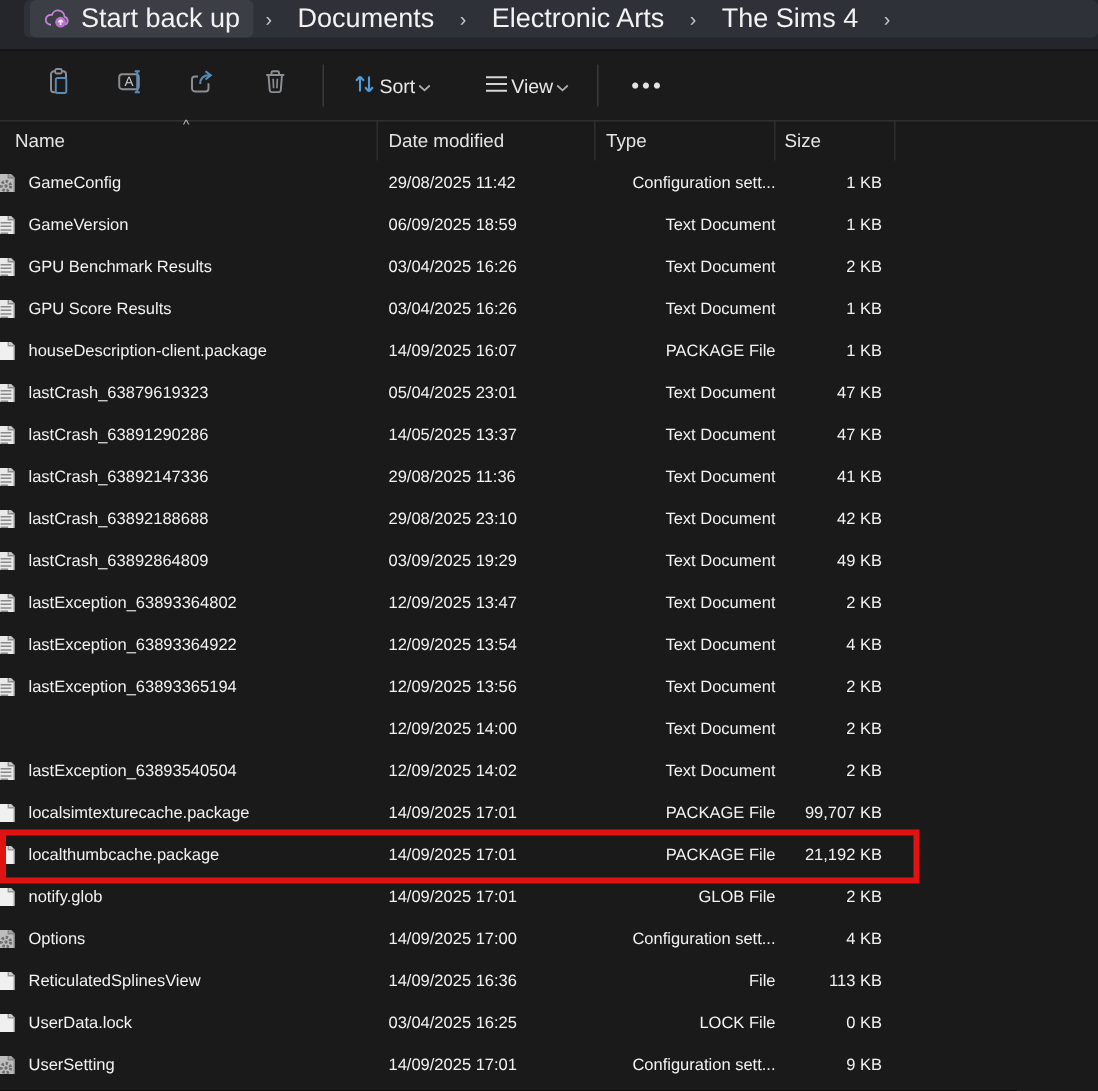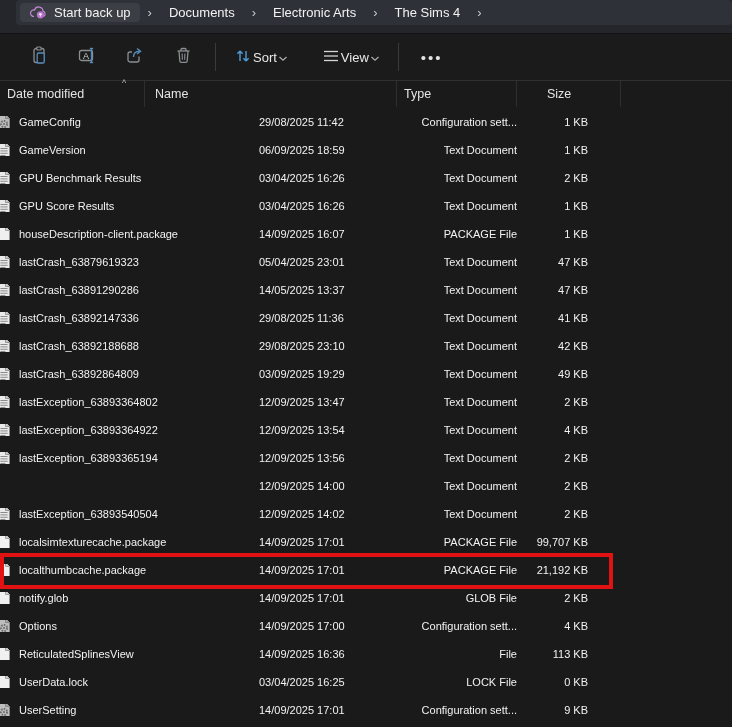--- a/index.html
+++ b/index.html
@@ -9,21 +9,21 @@
     color:#f0f0f0;-webkit-font-smoothing:antialiased;user-select:none;
   }
   
   .titlebar{position:absolute;top:0;left:0;width:100%;height:33px;background:#24262b;}
   .addressfield{
     position:absolute;left:16px;top:0;right:0;height:25px;
     background:#2e3138;border-radius:4px 4px 4px 4px;
     display:flex;align-items:center;padding-left:4px;box-sizing:border-box;
   }
   .crumb{display:flex;align-items:center;gap:7px;padding:2px 9px;border-radius:4px;
-         font-size:13px;color:#f2f2f2;white-space:nowrap;cursor:default;text-align:center;}
+         font-size:18px;color:#f2f2f2;white-space:nowrap;cursor:default;text-align:center;}
   .crumb.chip{background:#3b3e44;}
   .crumb-chevron{color:#c9c9c9;font-size:13px;padding:0 8px;line-height:1;}
   
   .toolbar{
     position:absolute;top:33px;left:0;width:100%;height:48px;background:#1b1b1b;
     border-top:1px solid #121212;border-bottom:1px solid #303030;
     display:flex;align-items:center;box-sizing:border-box;
   }
   .tbtn{display:flex;align-items:center;justify-content:center;height:34px;
         border-radius:4px;cursor:default;}
@@ -32,21 +32,21 @@
   .tb-sep{width:1px;height:28px;background:#3a3a3a;margin:0 8px;}
   .more-dots{font-size:15px;letter-spacing:2px;color:#e3e3e3;padding:0 14px;}
   
   .headerrow{position:absolute;top:81px;left:0;width:100%;height:26px;display:flex;
              font-size:12.5px;color:#e4e4e4;}
   .hcol{display:flex;align-items:center;padding-left:10px;box-sizing:border-box;
         border-right:1px solid #2e2e2e;height:100%;cursor:default;}
   .hcol.c-name{width:252px;}
   .hcol.c-date{width:145px;padding-left:7px;}
   .hcol.c-type{width:120px;padding-left:7px;}
-  .hcol.c-size{width:80px;padding-left:6px;margin-left:24px;}
+  .hcol.c-size{width:80px;padding-left:6px;}
   .hcol.c-rest{flex:1;border-right:none;}
   .sort-caret{position:absolute;left:122px;top:-3px;font-size:9px;color:#bdbdbd;}
   
   .filelist{position:absolute;top:108px;left:0;width:100%;}
   .frow{display:flex;align-items:center;height:28px;font-size:11px;color:#f2f2f2;}
   .cell{white-space:nowrap;overflow:hidden;box-sizing:border-box;}
   .cell.name{width:252px;position:relative;padding-left:19px;}
   .cell.date{width:145px;padding-left:7px;}
   .cell.type{width:120px;padding-left:7px;text-align:right;}
   .cell.size{width:80px;text-align:right;padding-right:9px;}
@@ -173,25 +173,25 @@
 
     <div class="tb-sep"></div>
 
     <div class="tbtn">
       <span class="more-dots">•••</span>
     </div>
   </div>
 
   <div class="headerrow">
     <span class="sort-caret">^</span>
+    <div class="hcol c-name">
+        <span>Name</span>
+      </div>
     <div class="hcol c-date">
         <span>Date modified</span>
-      </div>
-    <div class="hcol c-name">
-        <span>Name</span>
       </div>
     <div class="hcol c-type">
         <span>Type</span>
       </div>
     <div class="hcol c-size">
         <span>Size</span>
       </div>
     <div class="hcol c-rest"></div>
   </div>
 

